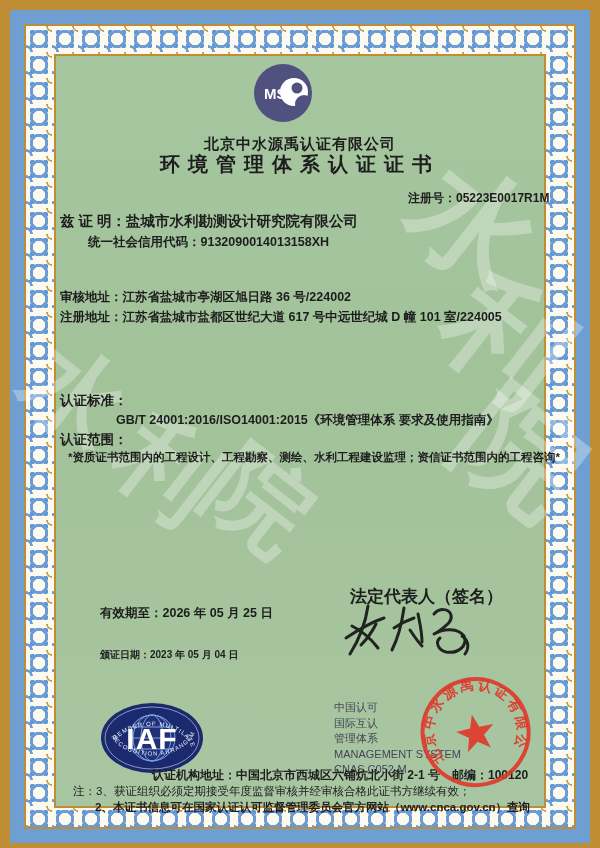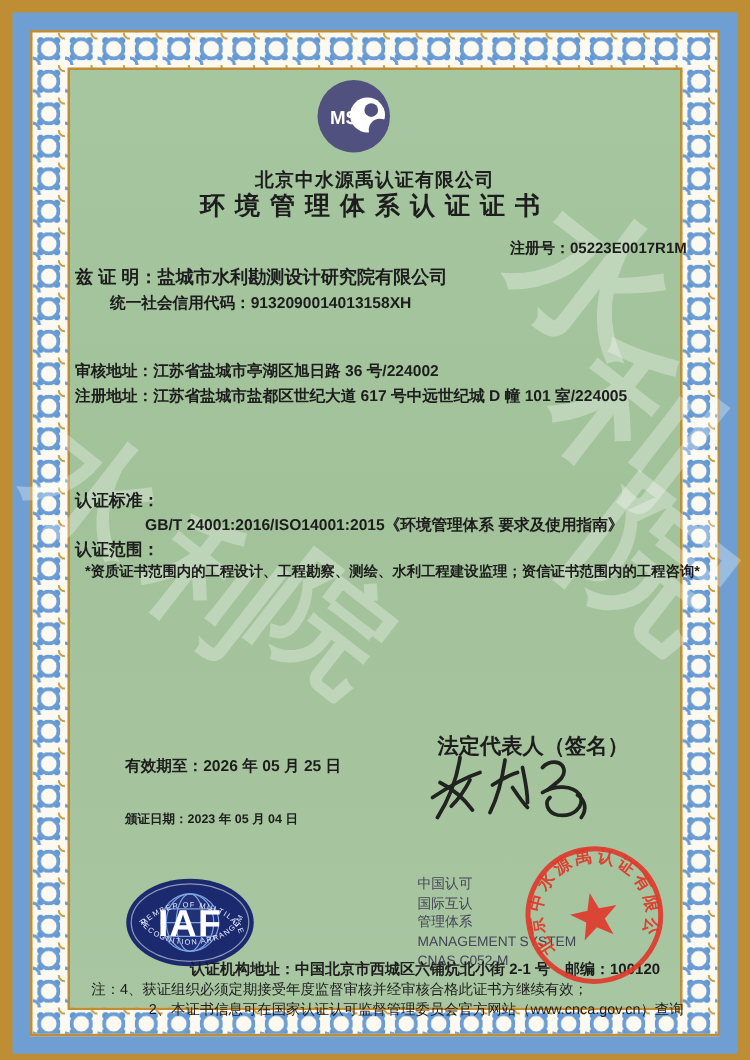--- a/index.html
+++ b/index.html
@@ -35,21 +35,21 @@
   .addr2{top:309px;left:60px;font-size:12.5px;}
   .stdlabel{top:392px;left:60px;font-size:13.5px;}
   .stdval{top:412px;left:116px;font-size:12.5px;}
   .scopelabel{top:431px;left:60px;font-size:13.5px;}
   .scopeval{top:450px;left:68px;font-size:11.5px;}
   .issue{top:616px;left:100px;font-size:10px;margin-top:32px;}
   .valid{top:605px;left:100px;font-size:12.5px;}
   .legal{top:585px;left:350px;font-size:17px;}
   .agency{top:767px;left:152px;font-size:12px;}
   .note1{top:784px;left:73px;font-size:11.5px;font-weight:400;}
-  .note2{top:800px;left:95px;font-size:11.5px;font-weight:400;margin-left:24px;}
+  .note2{top:800px;left:95px;font-size:11.5px;font-weight:700;}
   .msc{position:absolute;top:62px;left:252px;}
   .iaf{position:absolute;top:702px;left:100px;}
   .cnas{position:absolute;top:708px;left:214px;}
   .cnaslines{position:absolute;top:700px;left:334px;color:#44445a;font-size:11px;line-height:15.5px;font-weight:400;white-space:nowrap;}
   .seal{position:absolute;top:674px;left:418px;transform:rotate(-12deg);z-index:5;}
   .sig{position:absolute;top:598px;left:338px;}
   .wm{position:absolute;color:rgba(255,255,255,0.30);font-weight:700;line-height:1;user-select:none;}
   .wm-a1{top:165px;left:415px;font-size:120px;transform:rotate(38deg);}
   .wm-a2{top:278px;left:448px;font-size:120px;transform:rotate(38deg);}
   .wm-a3{top:392px;left:462px;font-size:120px;transform:rotate(38deg);}
@@ -183,17 +183,17 @@
             <path id="sealArc" d="M 22,79 A 42,42 0 1 1 94,79"></path>
           </defs>
         <text font-size="13.5" font-weight="bold" fill="#df3a2c" letter-spacing="3" opacity="0.95">
           <textPath href="#sealArc">北京中水源禹认证有限公司</textPath>
         </text>
         <polygon fill="#df3a2c" opacity="0.92" points="58,40 62.7,53.5 77,53.8 65.6,62.5 69.8,76.2 58,68 46.2,76.2 50.4,62.5 39,53.8 53.3,53.5"></polygon>
       </svg>
     </div>
 
     <div class="t agency">认证机构地址：中国北京市西城区六铺炕北小街 2-1 号　邮编：100120</div>
-    <div class="t note1">注：4、获证组织必须定期接受年度监督审核并经审核合格此证书方继续有效；</div>
+    <div class="t note1">注：3、获证组织必须定期接受年度监督审核并经审核合格此证书方继续有效；</div>
     <div class="t note2">2、本证书信息可在国家认证认可监督管理委员会官方网站（www.cnca.gov.cn）查询</div>
 
   </div>
 </div>
 
 </body></html>

